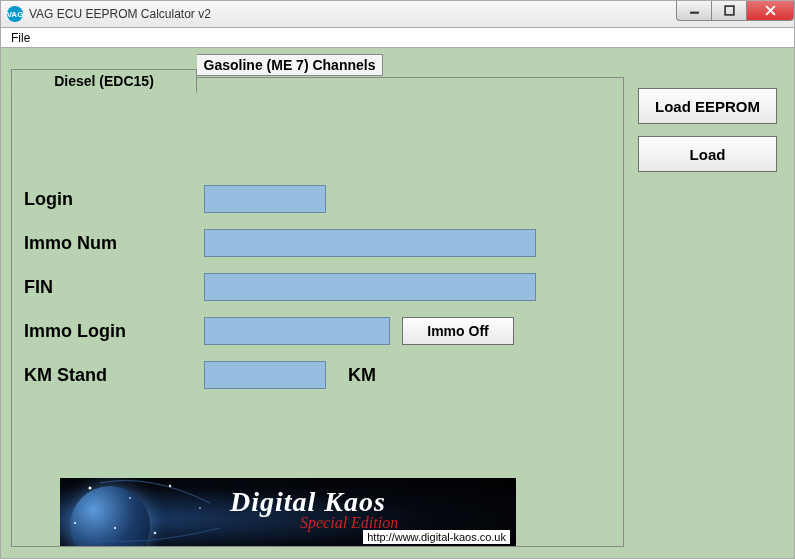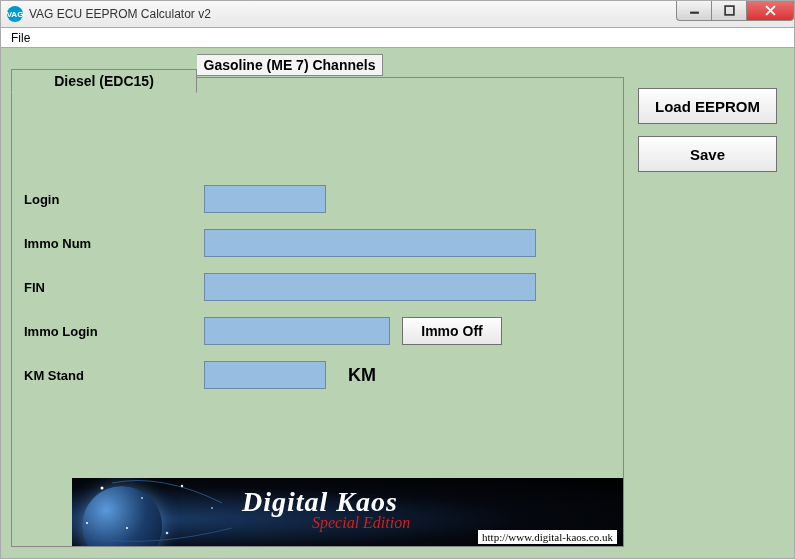--- a/index.html
+++ b/index.html
@@ -112,38 +112,38 @@
     left: 12px; top: 106px;
     width: 570px;
   }
   .form-row {
     display: flex; align-items: center;
     margin-bottom: 14px;
     height: 30px;
   }
   .form-label {
     width: 180px;
-    font-size: 13px; font-weight: bold;
+    font-size: 18px; font-weight: bold;
     color: #000;
   }
   .form-input {
     height: 28px;
     background: #97bee0;
     border: 1px solid #6a8aa8;
     font-size: 14px;
     padding: 2px 4px;
   }
   .w-login { width: 122px; }
   .w-fin { width: 332px; }
   .w-immonum { width: 332px; }
   .w-immostatus { width: 186px; }
   .w-km { width: 122px; }
 
   .immo-off-btn {
-    width: 100px; height: 28px;
+    width: 112px; height: 28px;
     margin-left: 12px;
     background: linear-gradient(to bottom,#fefefe,#e8e8e8);
     border: 1px solid #707070;
     font-size: 14px; font-weight: bold;
     cursor: pointer;
   }
   .km-unit { font-size: 18px; font-weight: bold; margin-left: 22px; }
 
   .right-panel {
     width: 160px;
@@ -155,22 +155,22 @@
     background: linear-gradient(to bottom,#fefefe,#e8e8e8);
     border: 1px solid #707070;
     font-size: 15px; font-weight: bold;
     margin-bottom: 12px;
     cursor: pointer;
   }
 
   
   .banner {
     position: absolute;
-    left: 60px; bottom: 0;
-    width: 551px; height: 68px;
+    left: 48px; bottom: 0;
+    width: 456px; height: 68px;
     background: radial-gradient(ellipse at 15% 60%, #1a3a66 0%, #05080f 55%, #000 100%);
     overflow: hidden;
     display: flex; align-items: center;
   }
   .banner-globe {
     position: absolute; left: 10px; top: 8px;
     width: 80px; height: 80px;
     border-radius: 50%;
     background: radial-gradient(circle at 30% 30%, #5a9adb 0%, #1b3d6b 50%, #071428 100%);
     box-shadow: 0 0 18px rgba(90,150,220,0.6);
@@ -182,21 +182,21 @@
   .banner-text {
     position: absolute; left: 170px; top: 8px;
     color: #fff;
   }
   .banner-text .bt-main { font-size: 28px; font-weight: bold; font-style: italic; font-family: Georgia, serif; letter-spacing: 1px; }
   .banner-text .bt-sub { font-size: 16px; font-style: italic; color: #cc2222; font-family: Liberation Serif, serif; margin-top:-4px; margin-left: 70px;}
   .banner-url {
     position: absolute; right: 6px; bottom: 2px;
     background: #fff; color: #000;
     font-size: 11px; padding: 1px 4px;
-    font-family: Liberation Serif, serif;
+    font-family: Liberation Sans, sans-serif;
   }
 </style>
 </head>
 <body>
 
 <div class="titlebar">
   <div class="app-icon">VAG</div>
   <div class="title">VAG ECU EEPROM Calculator v2</div>
   <div class="win-controls">
     <div class="win-btn min">
@@ -285,16 +285,16 @@
           <div class="bt-sub">Special Edition</div>
         </div>
         <div class="banner-url">http://www.digital-kaos.co.uk</div>
       </div>
 
     </div>
   </div>
 
   <div class="right-panel">
     <button class="side-btn">Load EEPROM</button>
-    <button class="side-btn">Save</button>
+    <button class="side-btn">Load</button>
   </div>
 
 </div>
 
 </body></html>

